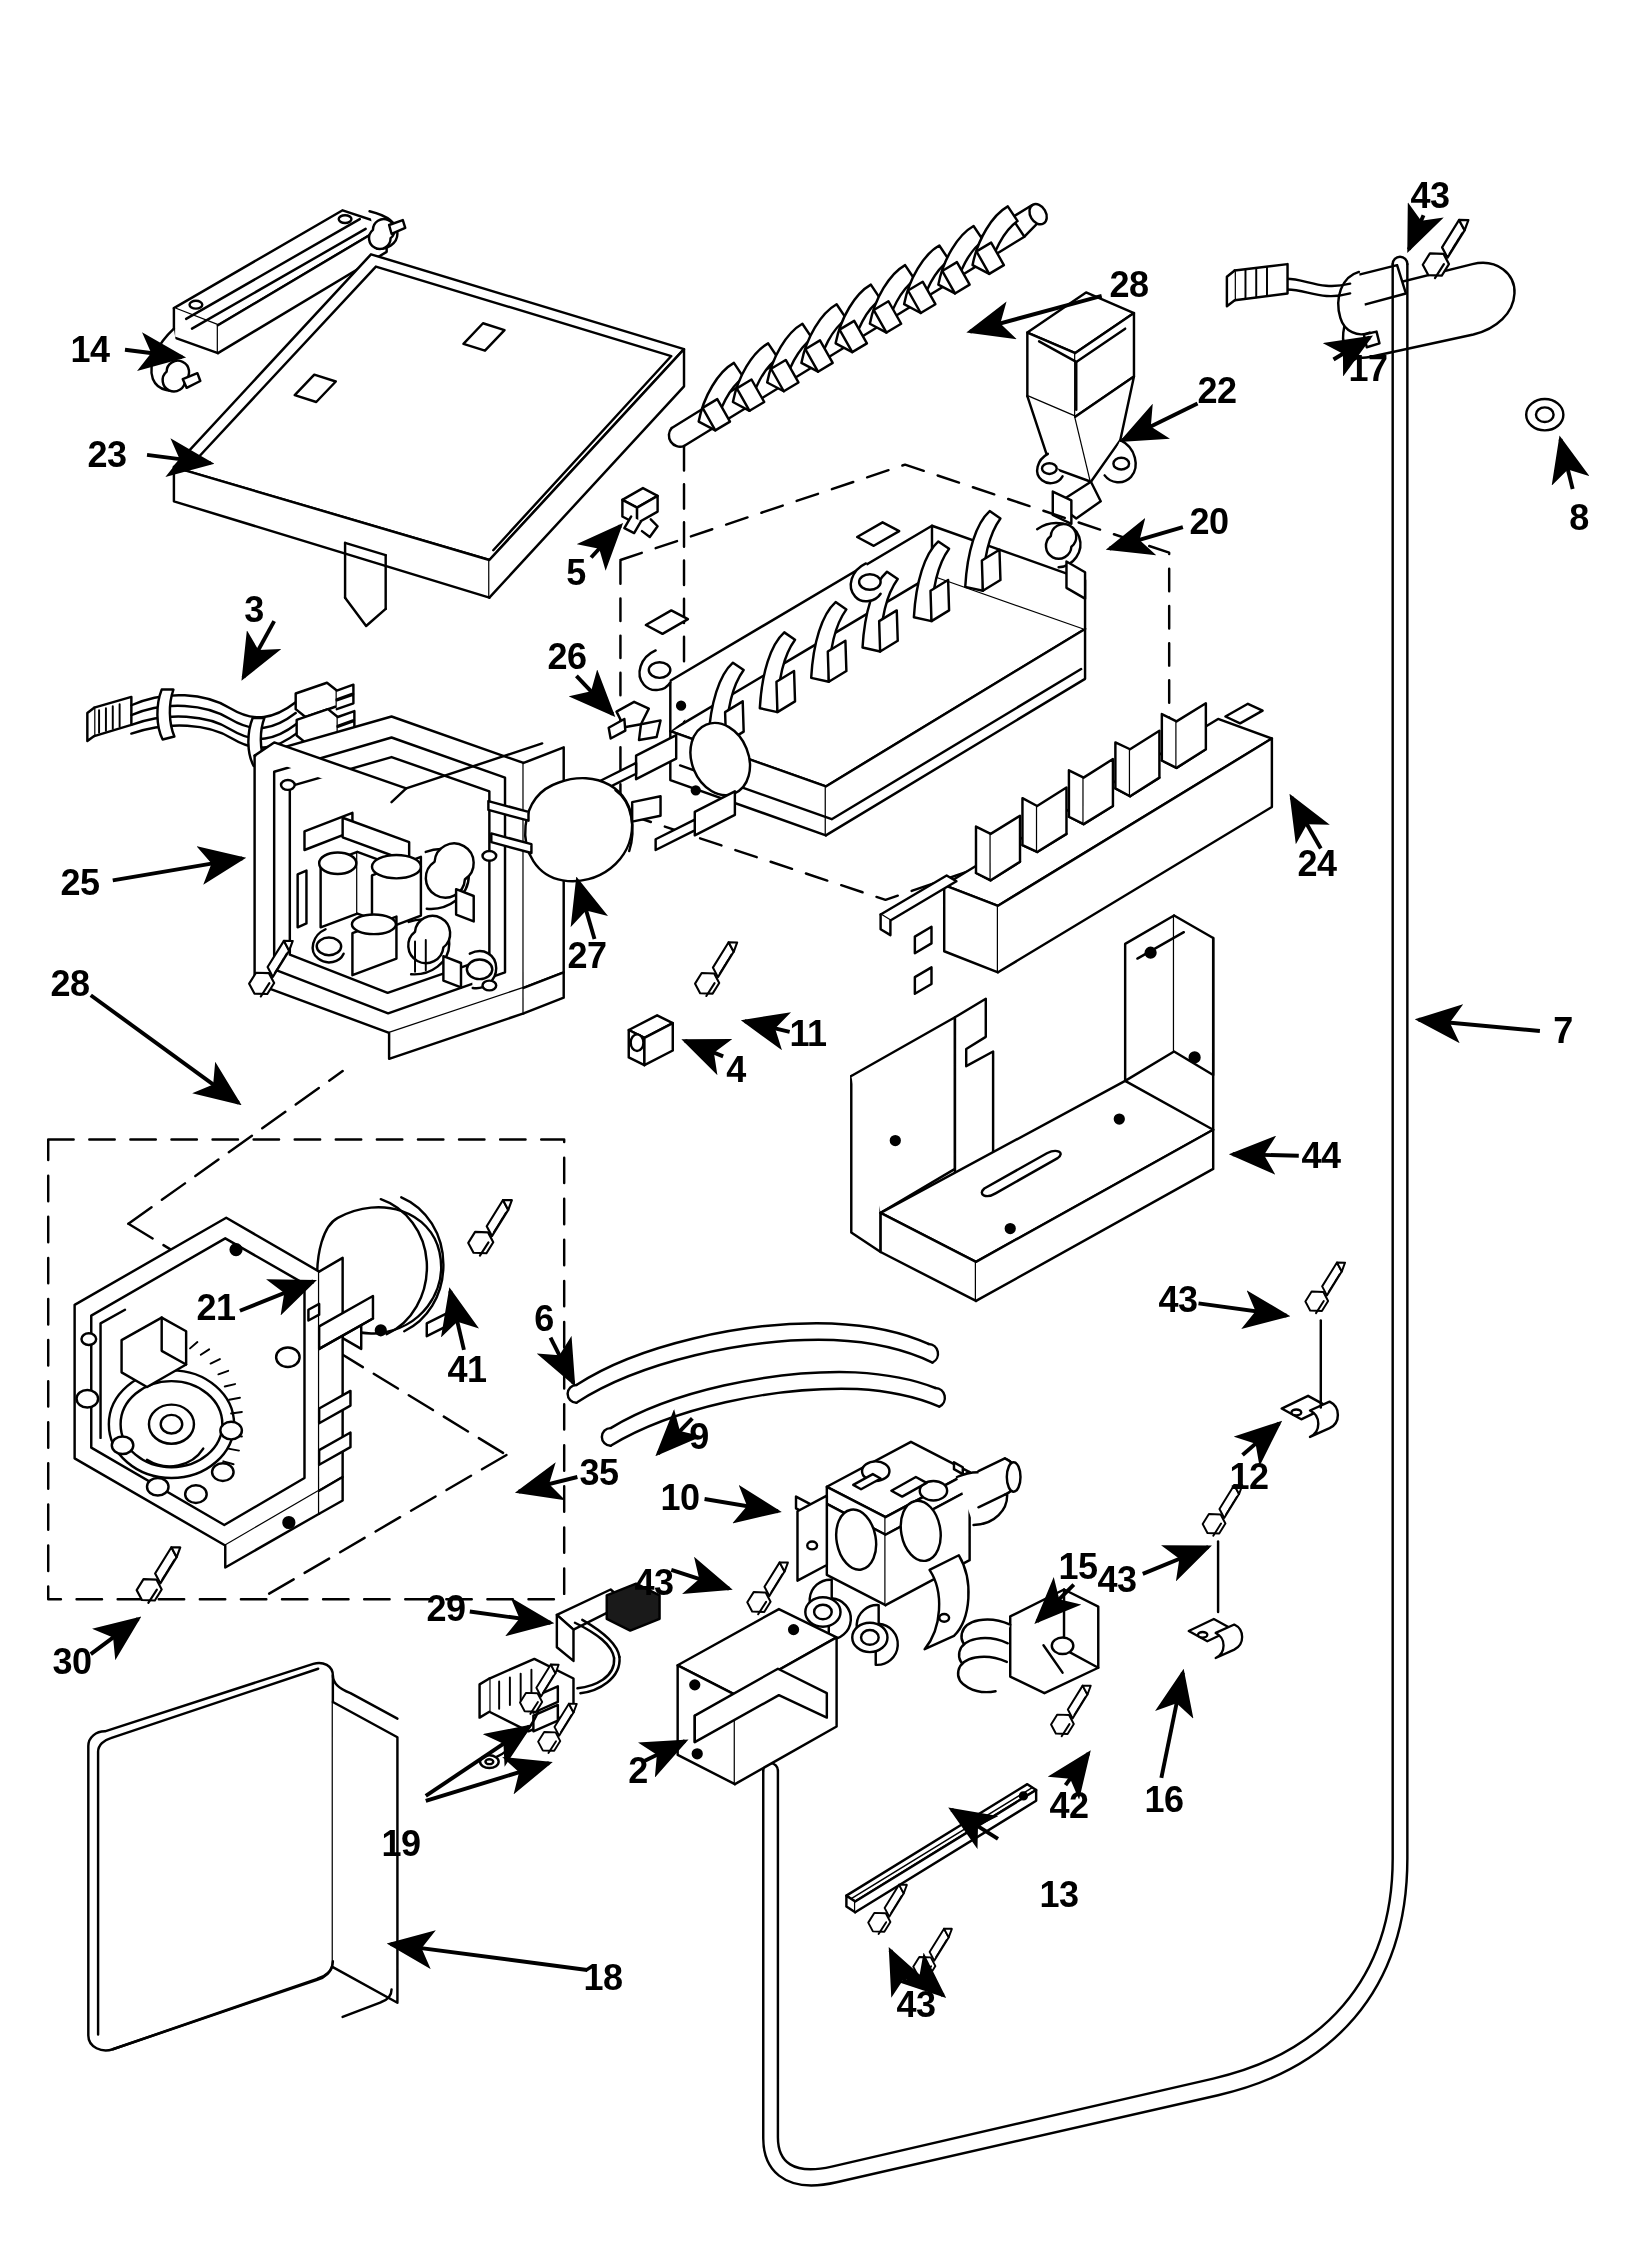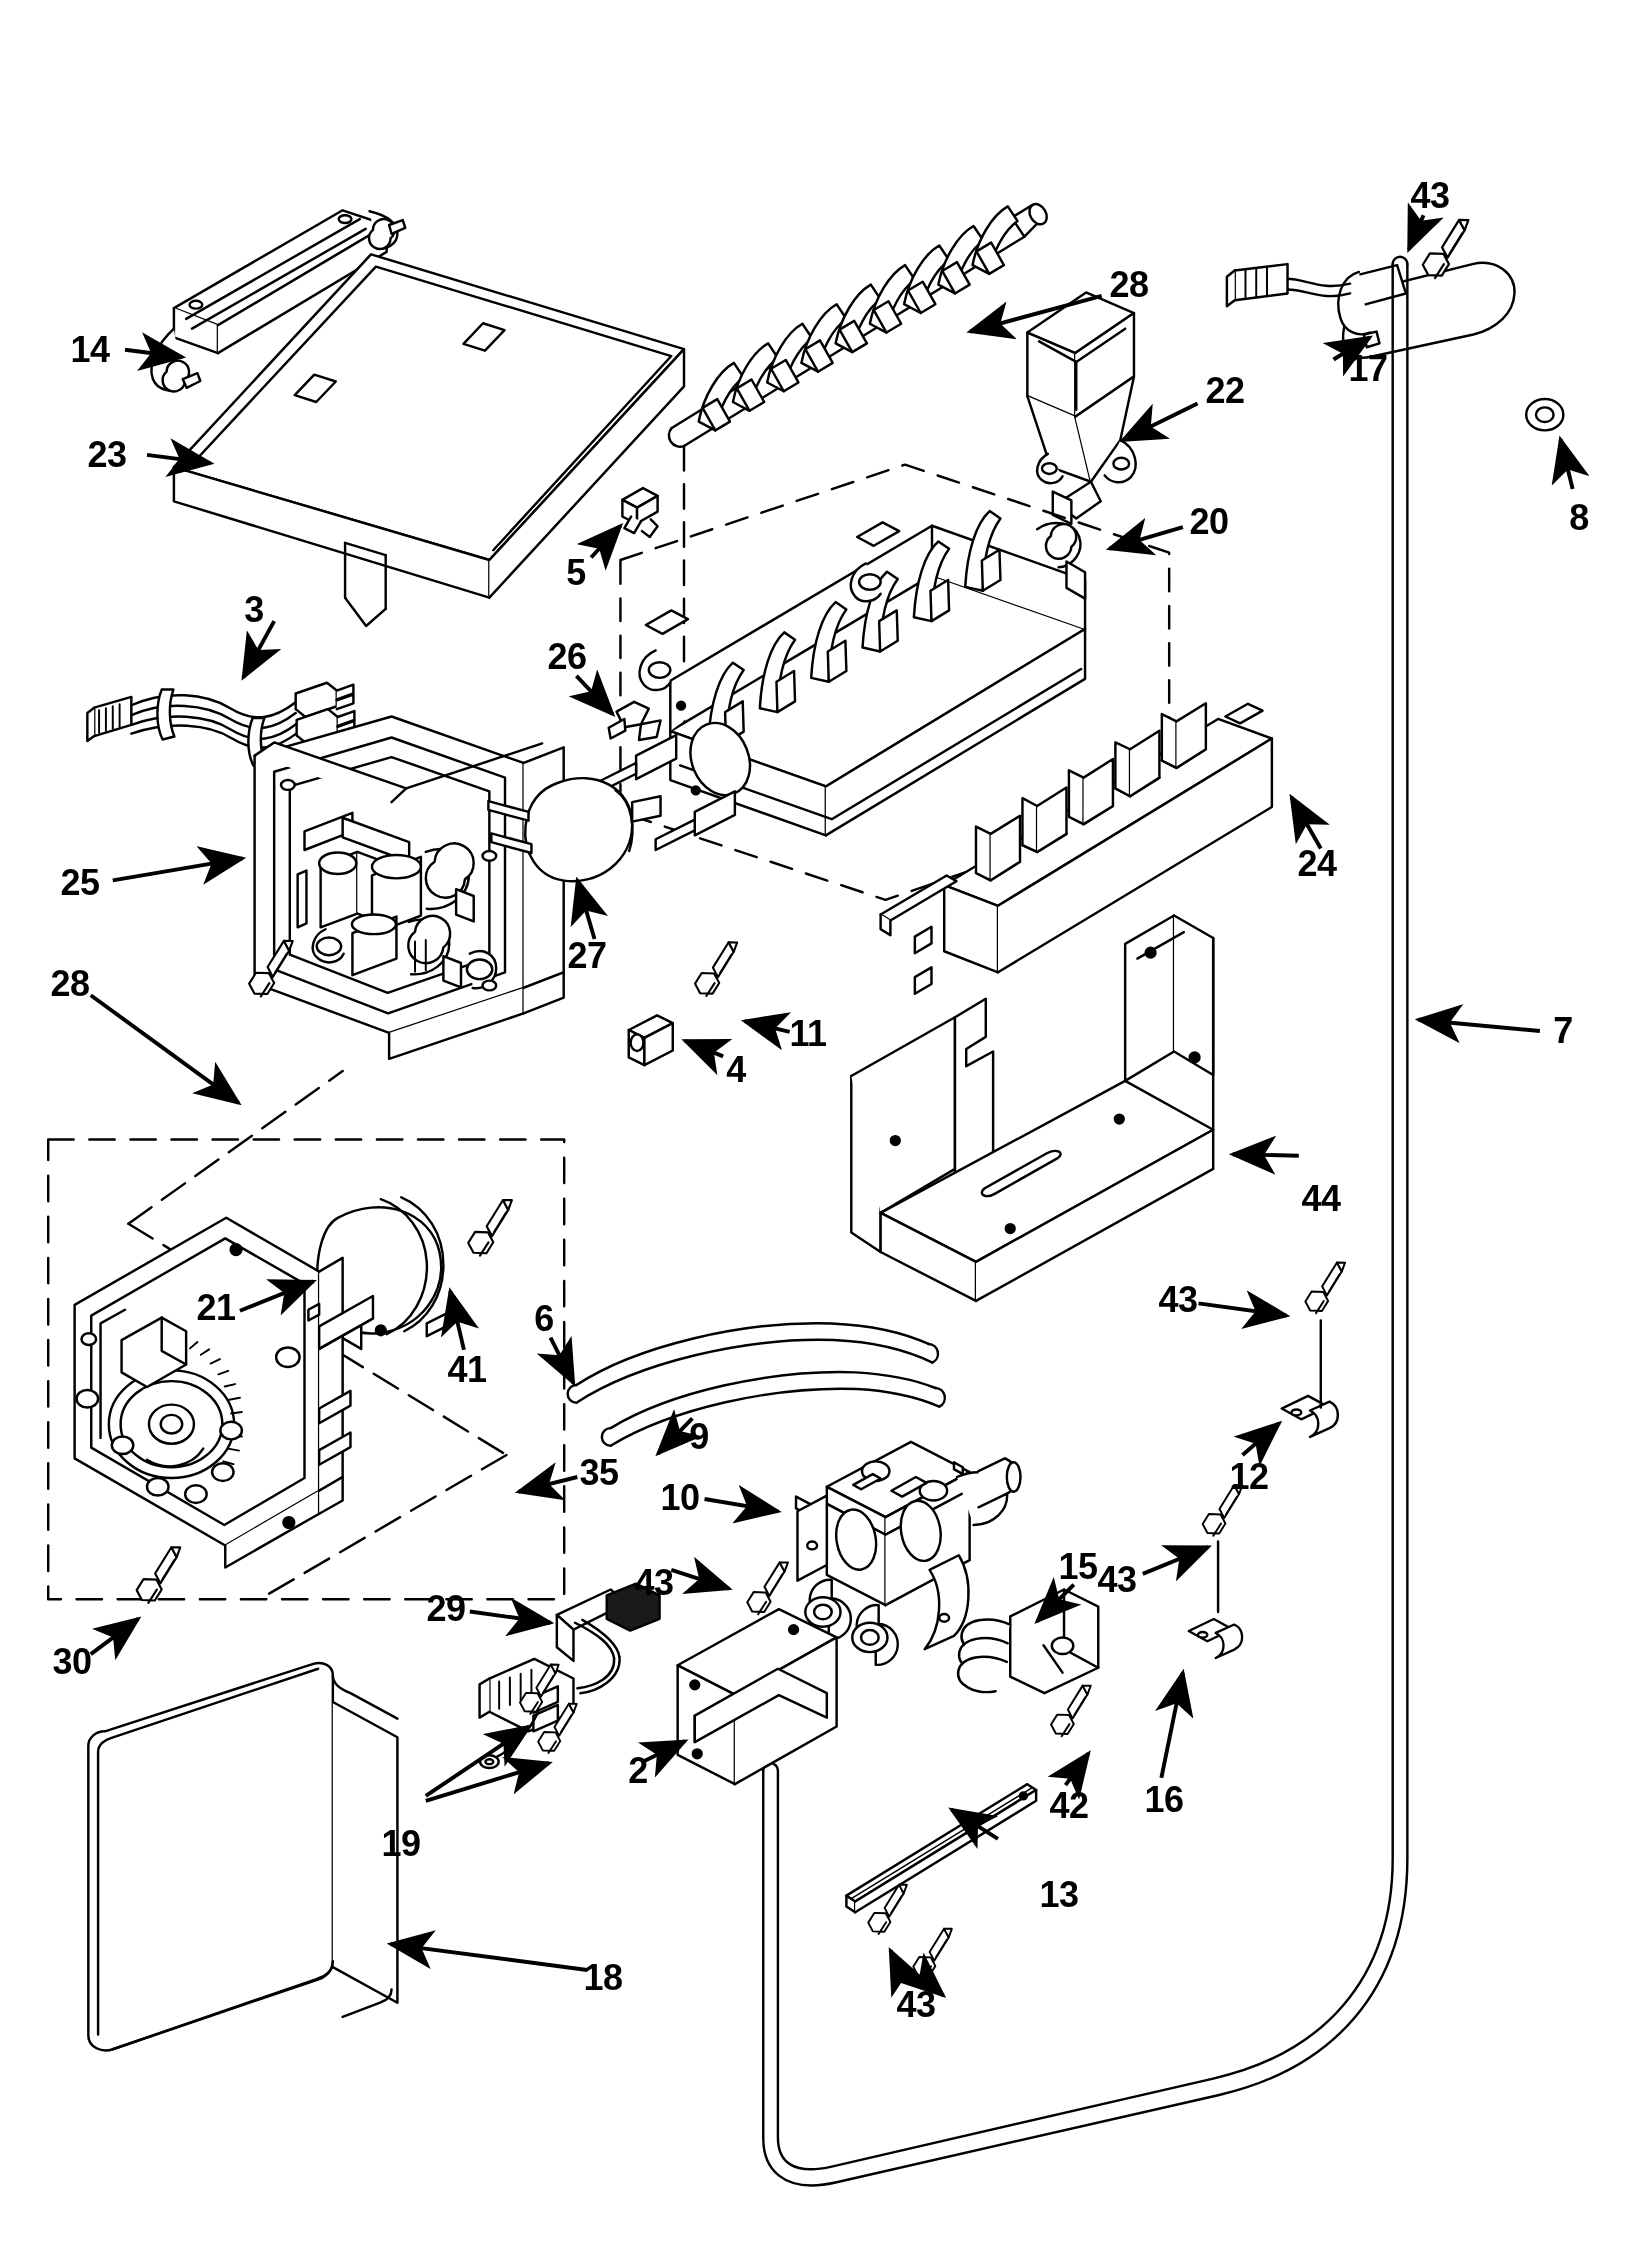--- a/index.html
+++ b/index.html
@@ -647,33 +647,33 @@
     </g>
   </svg>
 
   <div class="callout-layer">
     <div class="callout" style="left:90px;  top:350px;">14</div>
     <div class="callout" style="left:107px;  top:455px;">23</div>
     <div class="callout" style="left:1129px; top:285px;">28</div>
     <div class="callout" style="left:1430px; top:196px;">43</div>
     <div class="callout" style="left:1368px; top:369px;">17</div>
     <div class="callout" style="left:1579px; top:518px;">8</div>
-    <div class="callout" style="left:1217px; top:391px;margin-left:8px;">22</div>
+    <div class="callout" style="left:1217px; top:391px;">22</div>
     <div class="callout" style="left:1209px; top:522px;">20</div>
     <div class="callout" style="left:576px; top:573px;">5</div>
     <div class="callout" style="left:254px;  top:610px;">3</div>
     <div class="callout" style="left:567px; top:657px;">26</div>
     <div class="callout" style="left:1317px; top:864px;">24</div>
     <div class="callout" style="left:80px;  top:883px;">25</div>
     <div class="callout" style="left:587px; top:956px;">27</div>
     <div class="callout" style="left:1563px; top:1031px;">7</div>
     <div class="callout" style="left:70px;  top:984px;">28</div>
     <div class="callout" style="left:808px; top:1034px;">11</div>
     <div class="callout" style="left:736px; top:1070px;">4</div>
-    <div class="callout" style="left:1321px; top:1156px;margin-top:43px;">44</div>
+    <div class="callout" style="left:1321px; top:1156px;">44</div>
     <div class="callout" style="left:216px;  top:1308px;">21</div>
     <div class="callout" style="left:467px;  top:1370px;">41</div>
     <div class="callout" style="left:544px; top:1319px;">6</div>
     <div class="callout" style="left:699px; top:1437px;">9</div>
     <div class="callout" style="left:1178px; top:1300px;">43</div>
     <div class="callout" style="left:1249px; top:1477px;">12</div>
     <div class="callout" style="left:599px; top:1473px;">35</div>
     <div class="callout" style="left:680px; top:1498px;">10</div>
     <div class="callout" style="left:654px; top:1583px;">43</div>
     <div class="callout" style="left:446px;  top:1609px;">29</div>

